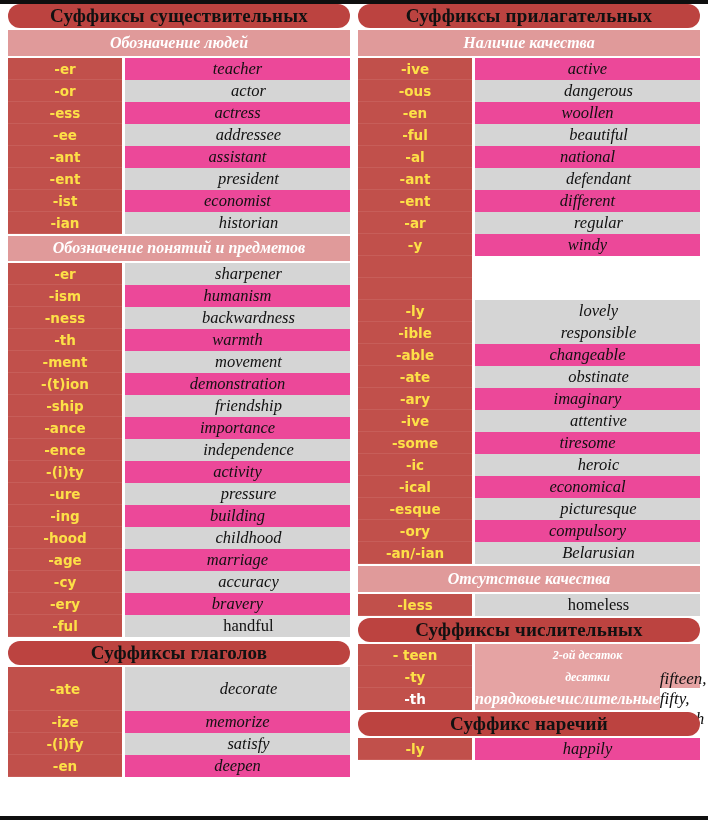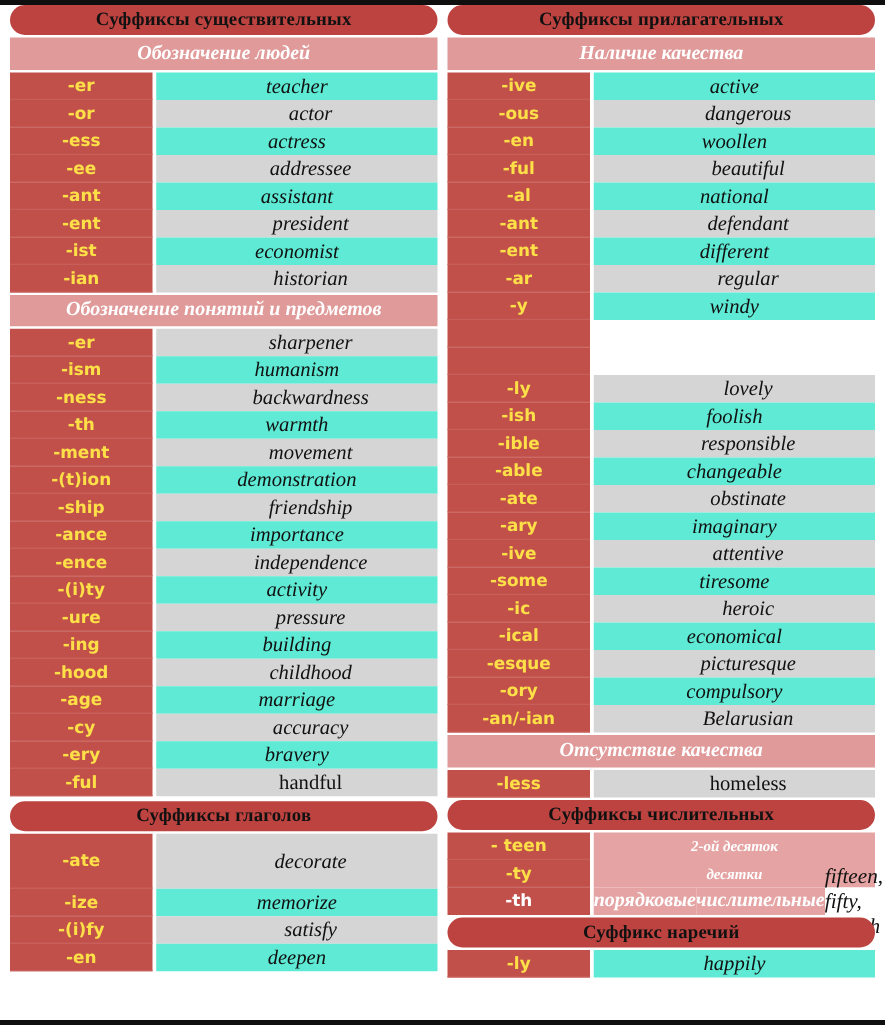--- a/index.html
+++ b/index.html
@@ -23,21 +23,21 @@
     display:flex;flex-direction:column;
   }
   .col.left{padding-left:8px;padding-right:4px;}
   .col.right{padding-left:4px;padding-right:8px;}
 
   
   .band-main{
     background:#bc4340;
     color:#111111;
     font-weight:bold;
-    font-size:15px;
+    font-size:19px;
     text-align:center;
     letter-spacing:.2px;
     height:24px;line-height:24px;
     margin-bottom:2px;
     white-space:nowrap;
     overflow:hidden;
     border-radius:12px;
   }
   .band-sub{
     background:#e09a9a;
@@ -72,21 +72,21 @@
   }
   .val{
     flex:1 1 auto;
     margin-left:3px;
     display:flex;align-items:center;justify-content:center;
     font-style:italic;
     font-size:16.5px;
     color:#111111;
     box-sizing:border-box;
   }
-  .val.white{background:#5eead4;}
+  .val.white{background:#ec4899;}
   .val.gray{background:#d5d5d5;padding-left:22px;}
   .val.pink{
     background:#e5a3a3;color:#ffffff;font-weight:bold;
     font-size:12px;
   }
   .val.upright{font-style:normal;}
   .sfx.empty{border-bottom:1px solid #c75e59;}
   .row.tall .sfx,.row.tall .val{min-height:44px;}
   .row.h22{height:22px;}
   .spacer-row{height:22px;display:flex;}
@@ -310,24 +310,20 @@
       <div class="spacer-row">
         <div class="sfx empty"></div>
         <div class="val white"></div>
       </div>
 
       <div class="row h22">
         <div class="sfx">-ly</div>
         <div class="val gray">lovely</div>
       </div>
       <div class="row h22">
-        <div class="sfx">-ish</div>
-        <div class="val white">foolish</div>
-      </div>
-      <div class="row h22">
         <div class="sfx">-ible</div>
         <div class="val gray">responsible</div>
       </div>
       <div class="row h22">
         <div class="sfx">-able</div>
         <div class="val white">changeable</div>
       </div>
       <div class="row h22">
         <div class="sfx">-ate</div>
         <div class="val gray">obstinate</div>

